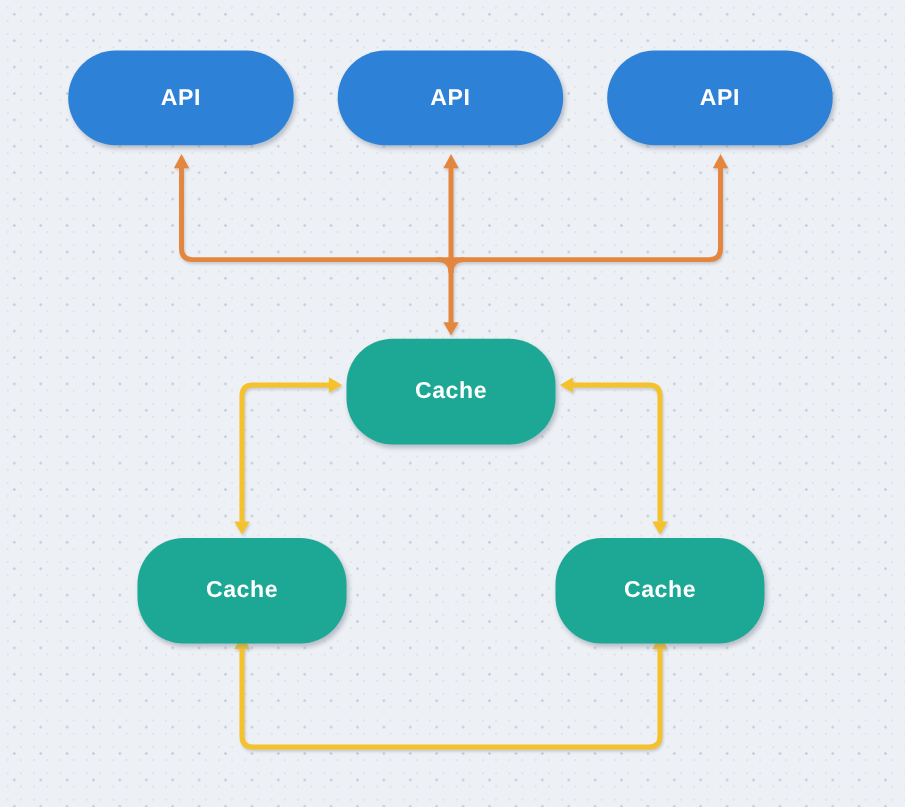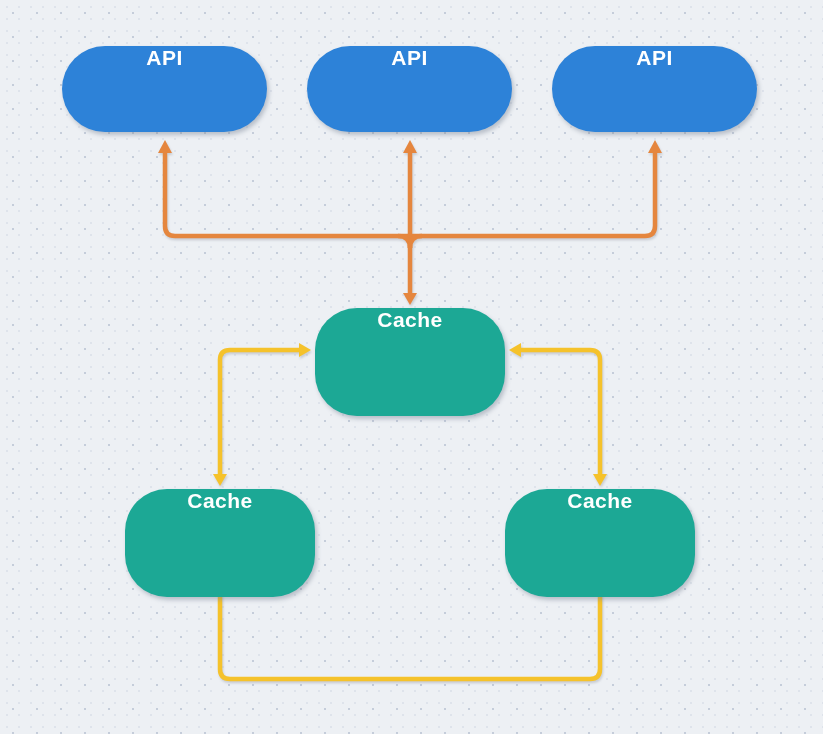--- a/index.html
+++ b/index.html
@@ -39,41 +39,41 @@
   .edge.orange path   { stroke: var(--api-edge, #e5863e); }
   .edge.orange polygon{ fill:   var(--api-edge, #e5863e); }
   .edge.yellow {
     filter: drop-shadow(1px 2px 1px rgba(90,100,115,0.25));
   }
   .edge.yellow path   { stroke: var(--cache-edge, #f5c22b); }
   .edge.yellow polygon{ fill:   var(--cache-edge, #f5c22b); }
   .node {
     position: absolute;
     display: flex;
-    align-items: flex-start;
+    align-items: center;
     justify-content: center;
     color: var(--node-text, #ffffff);
     font-family: "Liberation Sans", sans-serif;
     font-weight: bold;
     font-size: 21px;
     letter-spacing: 0.5px;
     box-shadow: 2px 3px 4px rgba(120,130,148,0.45);
     cursor: default;
     user-select: none;
   }
   .node.api {
     background: var(--api-fill, #2d82d8);
     width: 205px;
     height: 86px;
     border-radius: 43px;
   }
   .node.cache {
     background: var(--cache-fill, #1ca895);
     width: 190px;
-    height: 108px;
+    height: 96px;
     border-radius: 42px;
   }
 </style>
 </head>
 <body>
 
 <div class="canvas">
 
   <svg class="edges-layer" width="823" height="734" viewBox="0 0 823 734" xmlns="http://www.w3.org/2000/svg">
 

